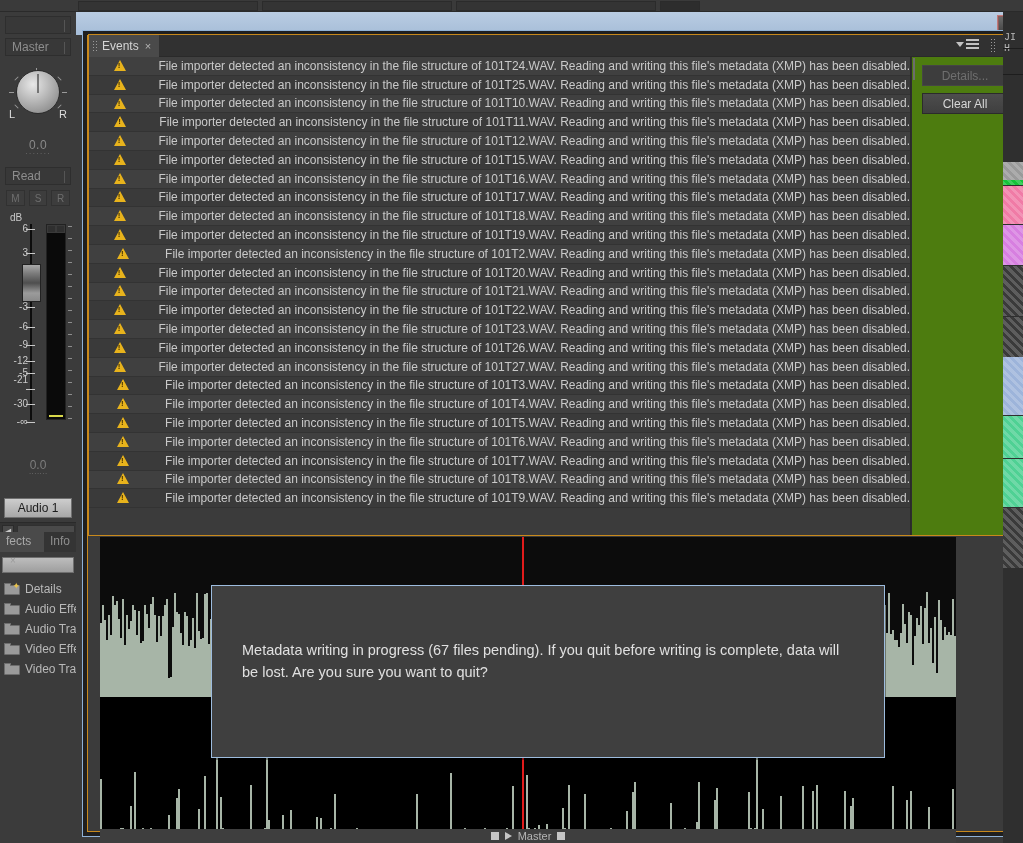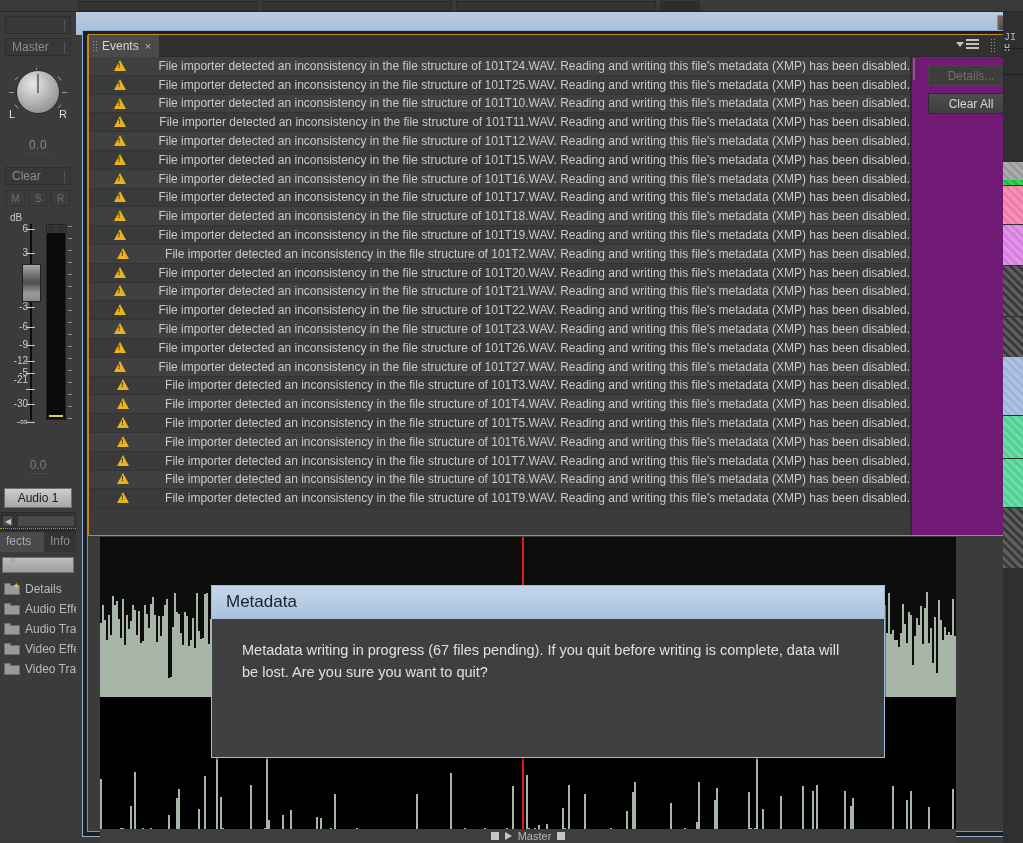--- a/index.html
+++ b/index.html
@@ -61,21 +61,21 @@
         background:#0a0a0a; border:1px solid #222; }
   .vu .clipL,.vu .clipR{ position:absolute; top:0; width:9px; height:8px;
         background:#2f2f2f; border:1px solid #3a3a3a; }
   .vu .clipL{left:0;} .vu .clipR{right:0;}
   .vu .yellowline{ position:absolute; left:2px; right:2px; bottom:2px; height:2px;
                    background:#d8d84a; }
   .vu-ticks { position:absolute; left:68px; top:10px; width:6px; height:196px; }
   .vu-ticks i { position:absolute; left:0; width:4px; height:1px; background:#8d8d8d; }
   .mx-val2 { text-align:center; color:#7d7d7d; font-size:12px; margin-top:4px; }
   .mx-dots2 { text-align:center; color:#6a6a6a; font-size:8px; margin-top:-3px; }
-  .trackname { margin:10px 4px 0 4px; height:20px; line-height:19px; text-align:center;
+  .trackname { margin:20px 4px 0 4px; height:20px; line-height:19px; text-align:center;
                font-size:12px; color:#1b1b1b;
                background:linear-gradient(180deg,#cdcdcd,#a7a7a7);
                border:1px solid #6f6f6f; }
   .hscroll { margin:4px 0 0 0; height:16px; background:#333; border-top:1px solid #2a2a2a;
              position:relative; }
   .hscroll .arrow { position:absolute; left:2px; top:2px; width:12px; height:12px;
                     background:#4a4a4a; border:1px solid #2b2b2b; color:#c9c9c9;
                     font-size:8px; text-align:center; line-height:11px; }
   .hscroll .bar { position:absolute; left:17px; right:1px; top:2px; height:12px;
                   background:#4a4a4a; border:1px solid #303030; }
@@ -160,21 +160,21 @@
                   white-space:nowrap; }
   .warn { display:inline-block; width:0;height:0;
           border-left:6px solid transparent; border-right:6px solid transparent;
           border-bottom:11px solid #e8b31c; position:relative; }
   .warn::after{ content:"!"; position:absolute; left:-2px; top:2px; font-size:8px;
                 color:#4a3500; font-weight:bold; line-height:8px; }
   .evscroll { width:12px; background:#3a3a3a; border-left:1px solid #2d2d2d;
               position:relative; }
   .evscroll .thumb { position:absolute; left:1px; right:1px; top:1px; height:22px;
                      background:#5a5a5a; border:1px solid #6d6d6d; }
-  .evside { flex:1; background:#701a75; padding:8px 10px 0 16px; }
+  .evside { flex:1; background:#4d7c0f; padding:8px 10px 0 10px; }
   .sbtn { width:86px; height:21px; font-size:12px; text-align:center;
           line-height:20px; border:1px solid #2b2b2b; margin-bottom:7px;
           background:linear-gradient(180deg,#4d4d4d,#3f3f3f); color:#d7d7d7; }
   .sbtn.disabled { color:#6f6f6f; border-color:#454545; background:#3d3d3d; }
 
   
   .wavewrap { position:absolute; left:100px; top:537px; width:856px; height:306px;
               overflow:hidden; background:#000; }
   .wave-top { position:absolute; left:0; top:0; width:856px; height:160px;
               background:#a7b5a7; }
@@ -241,21 +241,21 @@
       <div class="tick" style="right:14px;top:42px;transform:rotate(-45deg);"></div>
       <div class="knob">
         <div class="pointer"></div>
       </div>
       <div class="lbl-L">L</div>
       <div class="lbl-R">R</div>
     </div>
     <div class="mx-val">0.0</div>
     <div class="mx-dots">·······</div>
 
-    <div class="mx-field" style="margin-top:9px;">Clear</div>
+    <div class="mx-field" style="margin-top:9px;">Read</div>
 
     <div class="msr">
       <div>M</div>
       <div>S</div>
       <div>R</div>
     </div>
 
     <div class="meterbox">
       <div class="db-label">dB</div>
       <div class="scaleline"></div>
@@ -1421,18 +1421,17 @@
     <div class="clipblk" style="top:254px;height:50px;background-color:#3a3a3a;"></div>
     <div class="clipblk" style="top:305px;height:40px;background-color:#3a3a3a;"></div>
     <div class="clipblk" style="top:345px;height:58px;background-color:#9db4da;"></div>
     <div class="clipblk" style="top:404px;height:42px;background-color:#4fd194;"></div>
     <div class="clipblk" style="top:447px;height:48px;background-color:#4fd194;"></div>
     <div class="clipblk" style="top:496px;height:60px;background-color:#3a3a3a;"></div>
   </div>
 
   <div class="overlayshadow"></div>
   <div class="dialog">
-    <div class="dlg-title">Metadata</div>
     <div class="dlg-body">
       <div class="dlg-msg">Metadata writing in progress (67 files pending). If you quit before writing is complete, data will be lost. Are you sure you want to quit?</div>
     </div>
   </div>
 </div>
 
 </body></html>

